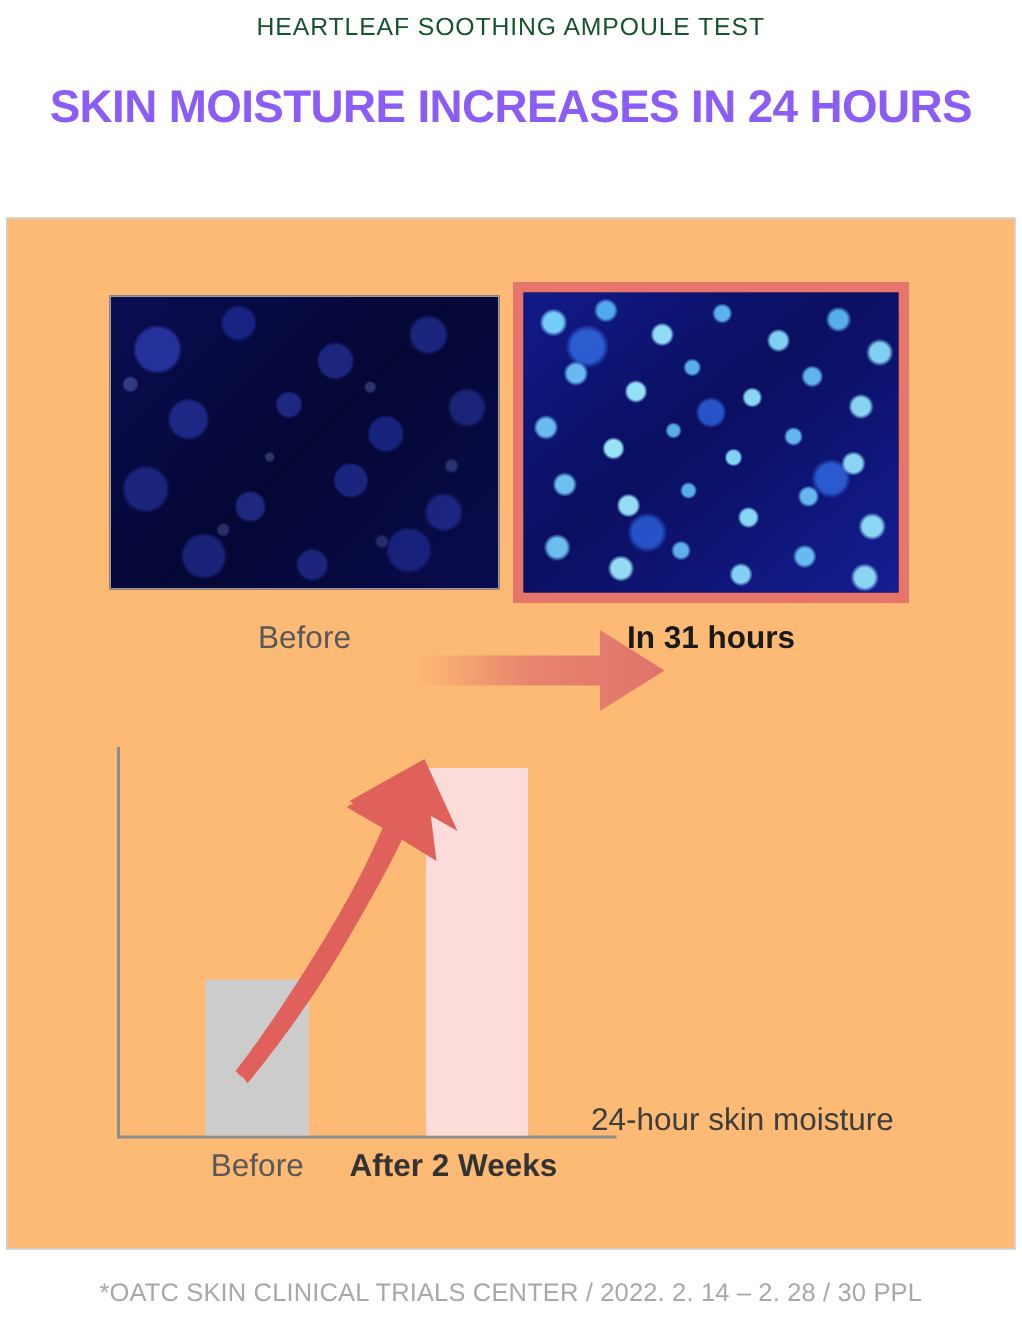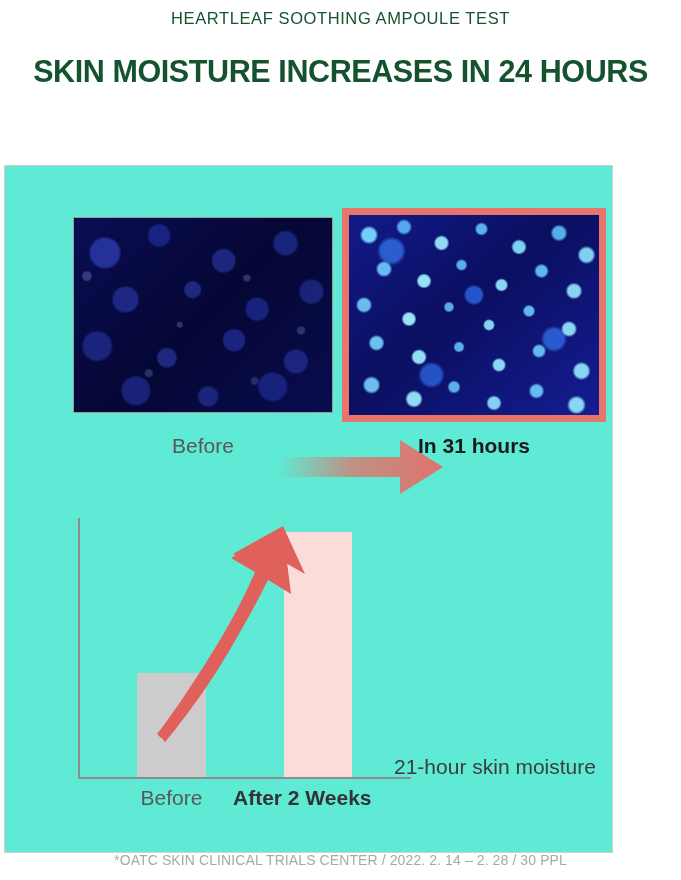--- a/index.html
+++ b/index.html
@@ -30,35 +30,34 @@
   }
   .headline {
     position: absolute;
     left: 0;
     top: 54px;
     width: 681px;
     text-align: center;
     font-size: 30.5px;
     font-weight: 700;
     letter-spacing: -0.4px;
-    color: #14532d;
+    color: #8b5cf6;
     white-space: nowrap;
   }
 
   
   .panel {
     position: absolute;
     left: 4px;
     top: 145px;
-    width: 609px;
+    width: 673px;
     height: 688px;
     border: 1px solid #cfcfcf;
     box-sizing: border-box;
-    background: #5eead4;
-    margin-top: 20px;
+    background: #fdba74;
   }
 
   
   .photo-row {
     position: absolute;
     left: 0;
     top: 0;
     width: 673px;
     height: 300px;
   }
@@ -275,21 +274,21 @@
     white-space: nowrap;
   }
 
   
   .footer {
     position: absolute;
     left: 0;
     top: 852px;
     width: 681px;
     text-align: center;
-    font-size: 14px;
+    font-size: 17px;
     color: #a8a8a8;
     letter-spacing: 0.1px;
     white-space: nowrap;
   }
 </style>
 </head>
 <body>
 
 <div class="eyebrow">HEARTLEAF SOOTHING AMPOULE TEST</div>
 <div class="headline">SKIN MOISTURE INCREASES IN 24 HOURS</div>
@@ -343,18 +342,18 @@
       <path d="M60,218 C 78,196 104,162 128,120 C 150,82 164,56 172,34 L 154,45
                C 144,68 128,96 108,128 C 86,164 68,190 54,210 Z" fill="#E0615B"></path>
       <path d="M56,214 C 70,198 92,172 112,142 C 134,108 150,78 160,54
                L 186,70 L 178,6 L 126,34 L 150,48
                C 140,72 124,102 104,134 C 84,166 66,192 52,210 Z" fill="#E0615B"></path>
     </svg>
 
     <div class="bar-label lbl-before">Before</div>
     <div class="bar-label lbl-after">After 2 Weeks</div>
 
-    <div class="callout-title">21-hour skin moisture</div>
+    <div class="callout-title">24-hour skin moisture</div>
 
   </div>
 </div>
 
 <div class="footer">*OATC SKIN CLINICAL TRIALS CENTER / 2022. 2. 14 – 2. 28 / 30 PPL</div>
 
 </body></html>

